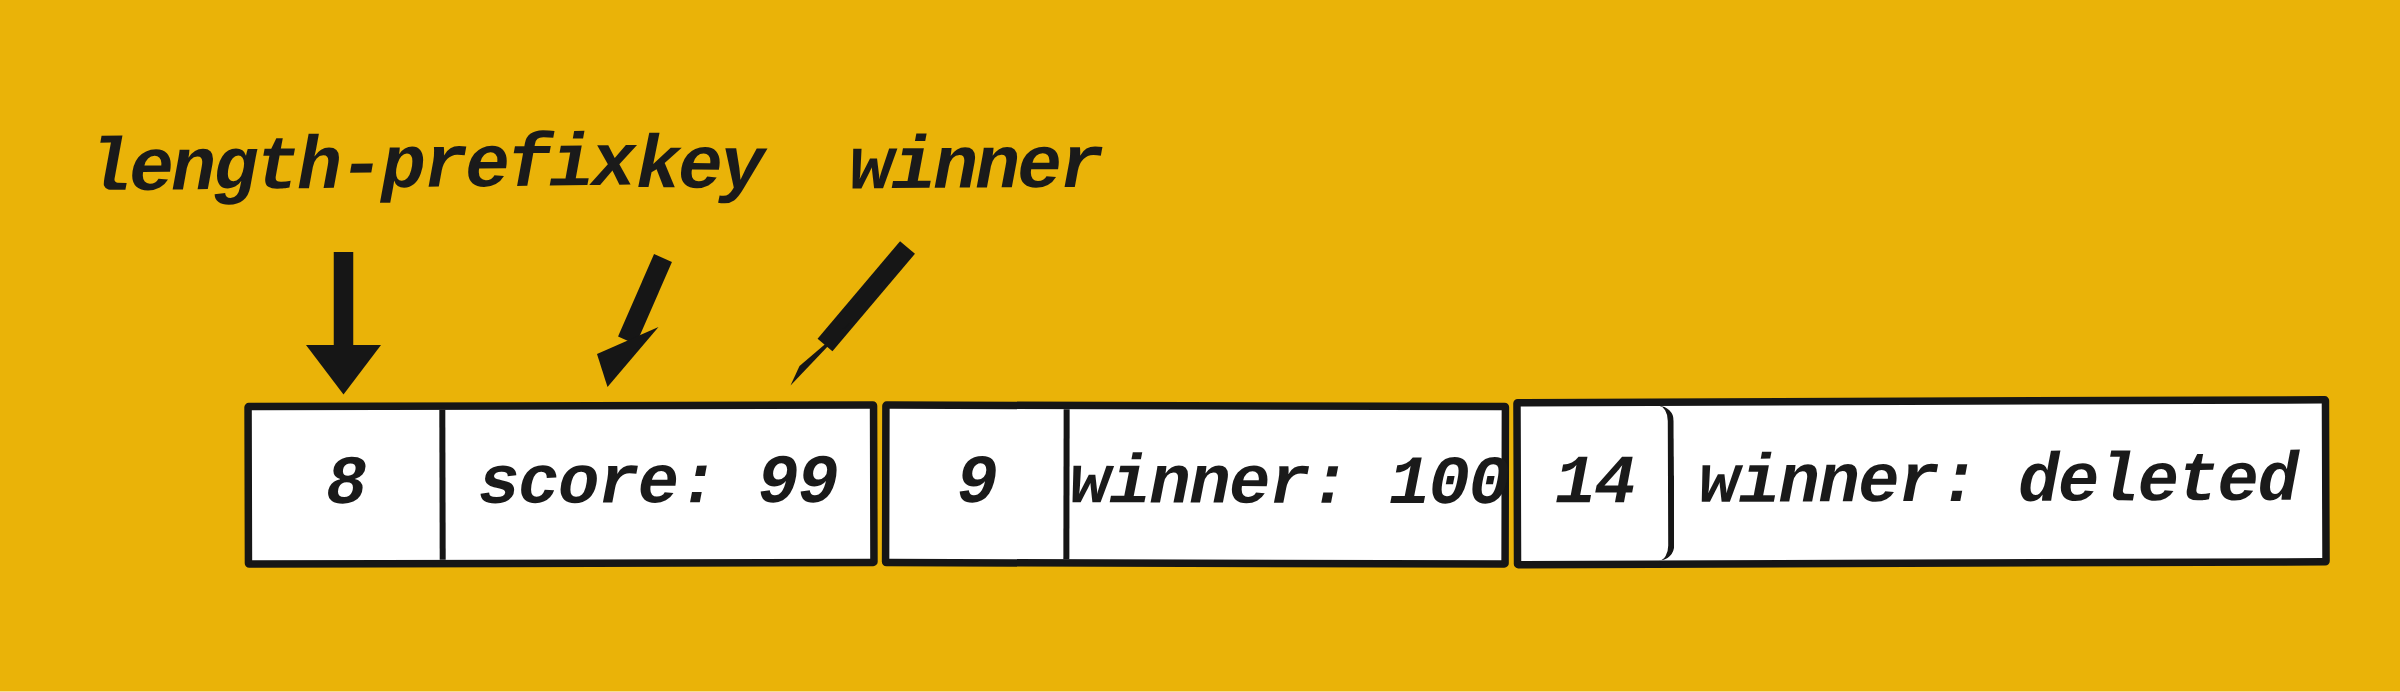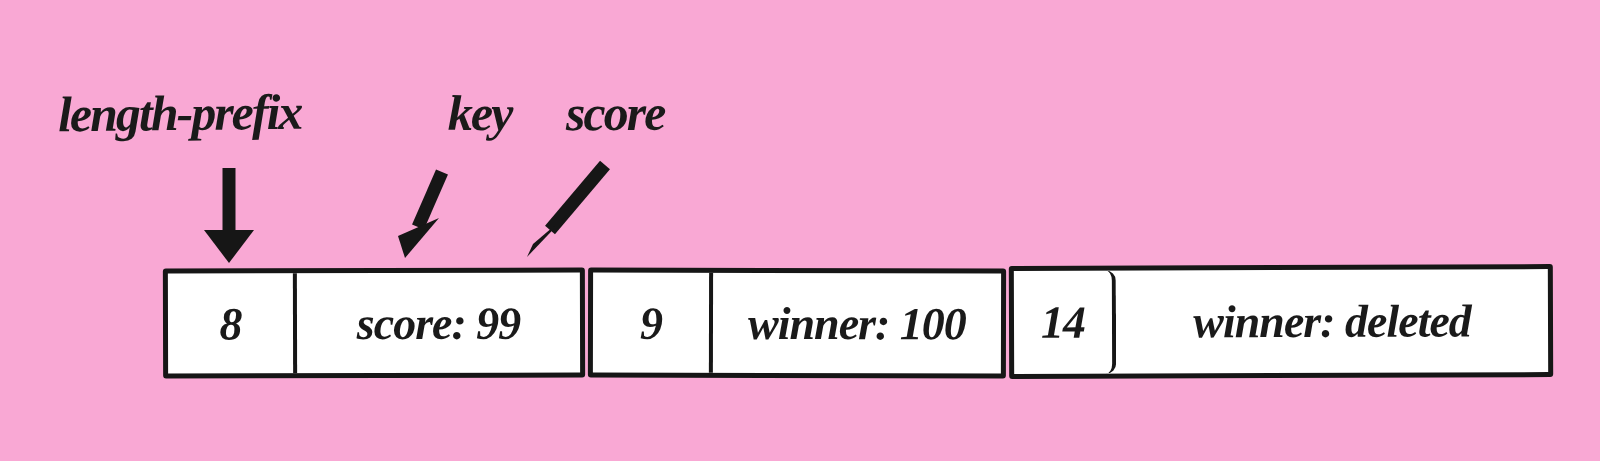--- a/index.html
+++ b/index.html
@@ -1,36 +1,36 @@
 <!DOCTYPE html>
 <html><head>
 <meta charset="utf-8">
 <style>
   html,body{margin:0;padding:0;background:#ffffff;}
   .figure{
     position:relative;
     width:1600px;height:461px;
-    background:#f9a8d4;
+    background:#eab308;
     overflow:hidden;
-    font-family:Liberation Serif, serif;
+    font-family:Liberation Mono, monospace;
     color:#1a1a1a;
   }
   
   .label{
     position:absolute;
     top:84px;
     font-size:50px;
     font-style:italic;
     font-weight:bold;
     letter-spacing:-2px;
     color:#1a1a1a;
     white-space:nowrap;
   }
   .label.length-prefix{left:58px; transform:rotate(-0.6deg);}
-  .label.key{left:448px; transform:rotate(0.5deg);}
+  .label.key{left:424px; transform:rotate(0.5deg);}
   .label.value{left:566px; transform:rotate(-0.4deg);}
 
   
   .arrows{
     position:absolute;left:0;top:0;width:1600px;height:461px;
     pointer-events:none;
   }
 
   
   .row{
@@ -71,21 +71,21 @@
   .r3 .len{width:98px;border-radius:10px;}
   .payload{flex:1 1 auto;}
 </style>
 </head>
 <body>
 
 <div class="figure">
 
   <div class="label length-prefix">length-prefix</div>
   <div class="label key">key</div>
-  <div class="label value">score</div>
+  <div class="label value">winner</div>
 
   <svg class="arrows" viewBox="0 0 1600 461">
 
     <g>
       <line x1="229" y1="168" x2="229" y2="234" stroke="#161616" stroke-width="13"></line>
       <polygon points="204,230 254,230 229,263" fill="#161616"></polygon>
     </g>
 
     <g>
       <line x1="442" y1="172" x2="418" y2="227" stroke="#161616" stroke-width="13"></line>

